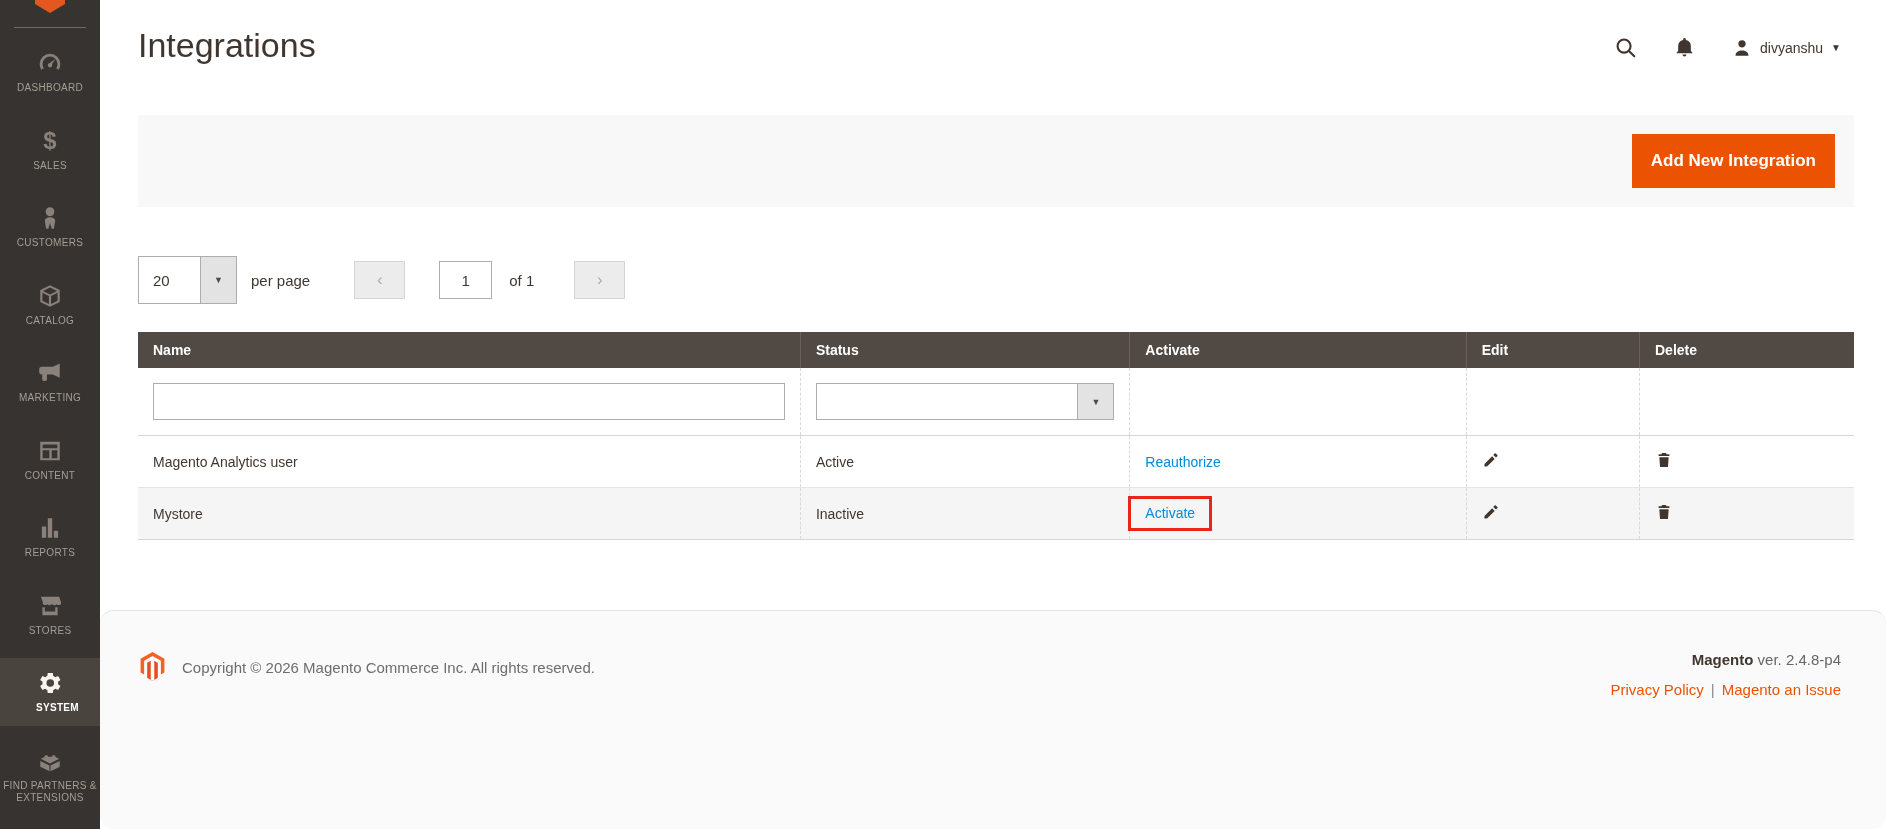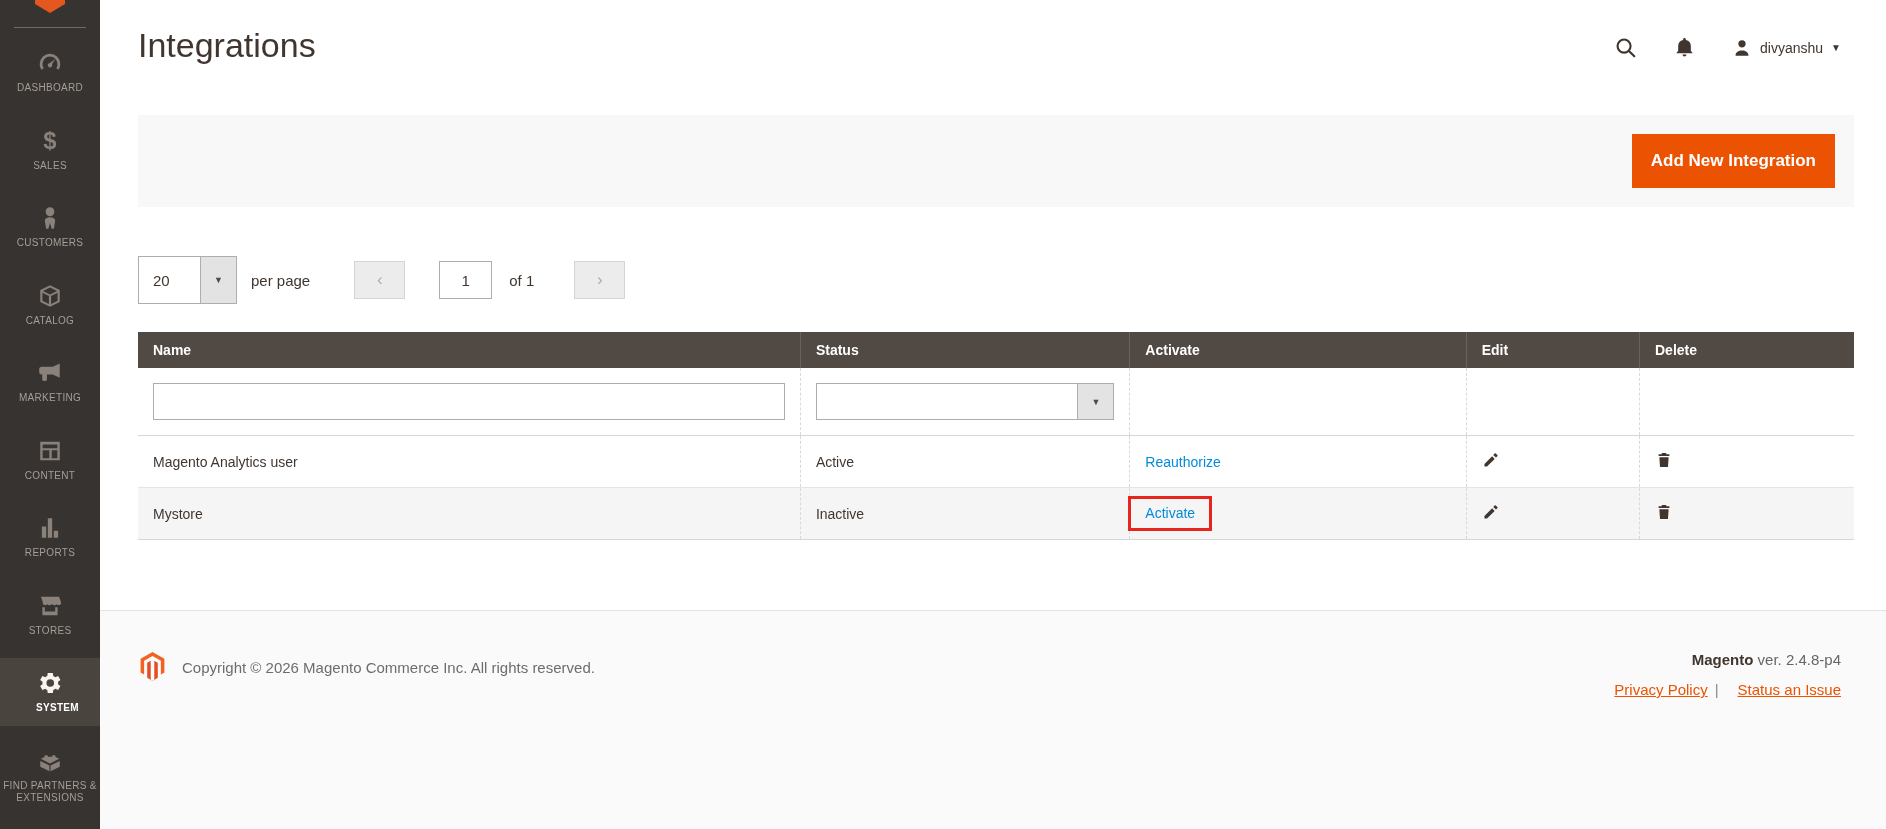--- a/index.html
+++ b/index.html
@@ -68,28 +68,28 @@
   .grid-table tbody td { padding:15px; height:49px; border-left:1px dashed #d9d9d9; border-bottom:1px solid #e5e5e5; vertical-align:middle; color:#41362f; background:#fff; }
   .grid-table tbody td:first-child { border-left:none; }
   .grid-table tbody tr.alt td { background:#f5f5f5; }
   .grid-table tbody tr:last-child td { border-bottom:1px solid #d6d6d6; }
   .glink { color:#008bdb; text-decoration:none; cursor:pointer; }
   .row-icon { width:18px; height:18px; display:inline-block; color:#41362f; cursor:pointer; }
   .row-icon svg { width:100%; height:100%; display:block; }
   .annotation-box { display:inline-block; border:3px solid #e8251c; padding:6px 14px 7px; margin:-9px 0 -9px -17px; }
 
   
-  .footer { margin-top:auto; min-height:219px; background:#fafafa; border-top:1px solid #e3e3e3; padding:40px 45px 0 38px; display:flex; justify-content:space-between; align-items:flex-start; }
+  .footer { margin-top:auto; min-height:219px; background:#fafafa; border-top:1px solid #e3e3e3; padding:40px 45px 0 38px; display:flex; justify-content:space-between; align-items:flex-start;border-radius:14px; }
   .footer-left { display:flex; align-items:center; gap:15px; color:#6d6d6d; font-size:15px; }
   .footer-logo { width:29px; height:33px; }
   .footer-logo svg { width:100%; height:100%; display:block; }
   .footer-right { text-align:right; font-size:15px; color:#666; }
   .footer-brand { font-weight:700; color:#41362f; }
   .footer-links { margin-top:13px; }
-  .footer-links a { color:#eb5202; text-decoration:underline; cursor:pointer;margin-left:12px; }
+  .footer-links a { color:#eb5202; cursor:pointer; }
   .link-sep { color:#8a8a8a; margin:0 7px; }
 </style>
 </head>
 <body>
 
 <div class="app">
 
   <aside class="sidebar">
     <div class="logo-stub"></div>
     <div class="side-divider"></div>
@@ -289,19 +289,19 @@
               <path fill="#e44e26" d="M13.5 24.3 12 25.2l-1.5-.9V8.3l-3 1.7v12.8l4.5 2.6 4.5-2.6V10l-3-1.7v16z"></path>
             </svg>
         </span>
         <span>Copyright © 2026 Magento Commerce Inc. All rights reserved.</span>
       </div>
       <div class="footer-right">
         <div>
           <span class="footer-brand">Magento</span><span> ver. 2.4.8-p4</span>
         </div>
         <div class="footer-links">
-          <a>Privacy Policy</a><span class="link-sep">|</span><a>Status an Issue</a>
+          <a>Privacy Policy</a><span class="link-sep">|</span><a>Magento an Issue</a>
         </div>
       </div>
     </footer>
 
   </main>
 </div>
 
 </body></html>

